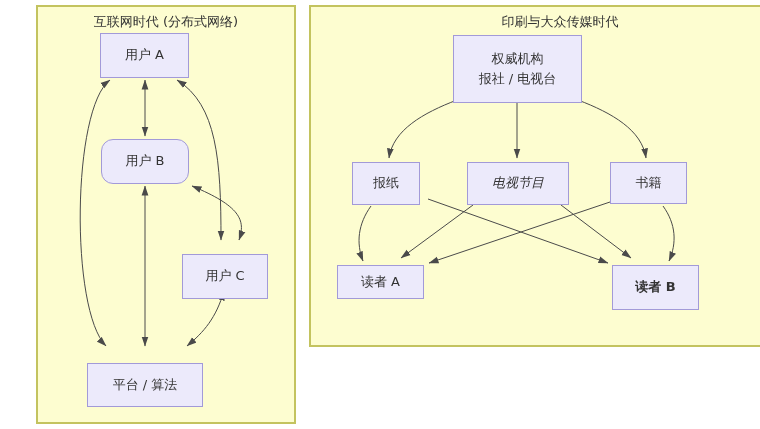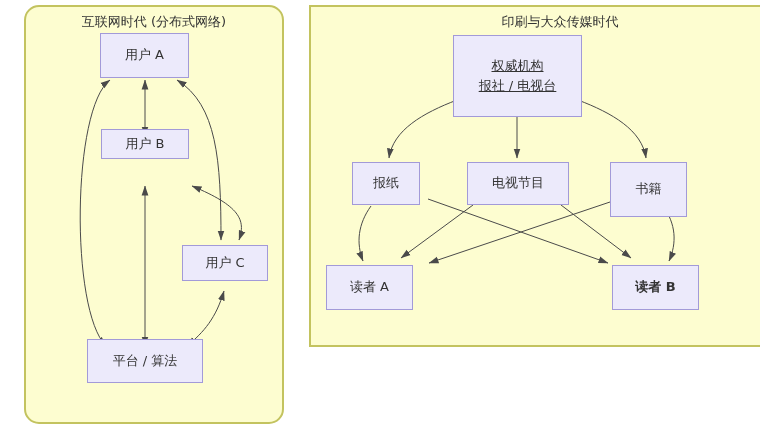--- a/index.html
+++ b/index.html
@@ -21,21 +21,21 @@
   #canvas {
     position: relative;
     width: 760px; height: 429px;
     overflow: hidden;
   }
   .panel {
     position: absolute;
     background: var(--panel-bg);
     border: 2px solid var(--panel-border);
   }
-  #panel-internet { left: 24px; top: 5px; width: 260px; height: 419px; border-radius: 15px; }
+  #panel-internet { left: 36px; top: 5px; width: 260px; height: 419px; }
   #panel-massmedia { left: 309px; top: 5px; width: 502px; height: 342px; }
   .panel-title {
     position: absolute;
     top: 6px; left: 0; width: 100%;
     text-align: center;
     font-size: 13px;
     color: var(--text);
   }
   .node {
     position: absolute;
@@ -45,28 +45,28 @@
     align-items: center;
     justify-content: center;
     font-size: 13px;
     color: var(--text);
     text-align: center;
     white-space: pre-line;
     line-height: 1.55;
     z-index: 2;
   }
   #node-user-a   { left: 100px; top: 33px;  width: 89px;  height: 45px; }
-  #node-user-b   { left: 101px; top: 129px; width: 88px;  height: 30px; }
-  #node-user-c   { left: 182px; top: 245px; width: 86px;  height: 36px; }
-  #node-platform { left: 87px;  top: 339px; width: 116px; height: 44px; }
-  #node-authority{ left: 453px; top: 35px;  width: 129px; height: 82px; text-decoration: underline; }
+  #node-user-b   { left: 101px; top: 139px; width: 88px;  height: 45px; border-radius: 12px; }
+  #node-user-c   { left: 182px; top: 254px; width: 86px;  height: 45px; }
+  #node-platform { left: 87px;  top: 363px; width: 116px; height: 44px; }
+  #node-authority{ left: 453px; top: 35px;  width: 129px; height: 68px; }
   #node-newspaper{ left: 352px; top: 162px; width: 68px;  height: 43px; }
-  #node-tv       { left: 467px; top: 162px; width: 102px; height: 43px; }
-  #node-books    { left: 610px; top: 162px; width: 77px;  height: 55px; }
-  #node-reader-a { left: 326px; top: 265px; width: 87px;  height: 45px; }
+  #node-tv       { left: 467px; top: 162px; width: 102px; height: 43px; font-style: italic; }
+  #node-books    { left: 610px; top: 162px; width: 77px;  height: 42px; }
+  #node-reader-a { left: 337px; top: 265px; width: 87px;  height: 34px; }
   #node-reader-b { left: 612px; top: 265px; width: 87px;  height: 45px; font-weight: bold; }
   #edges-layer {
     position: absolute;
     left: 0; top: 0;
     width: 760px; height: 429px;
     z-index: 1;
   }
   .edge {
     fill: none;
     stroke: var(--arrow);

